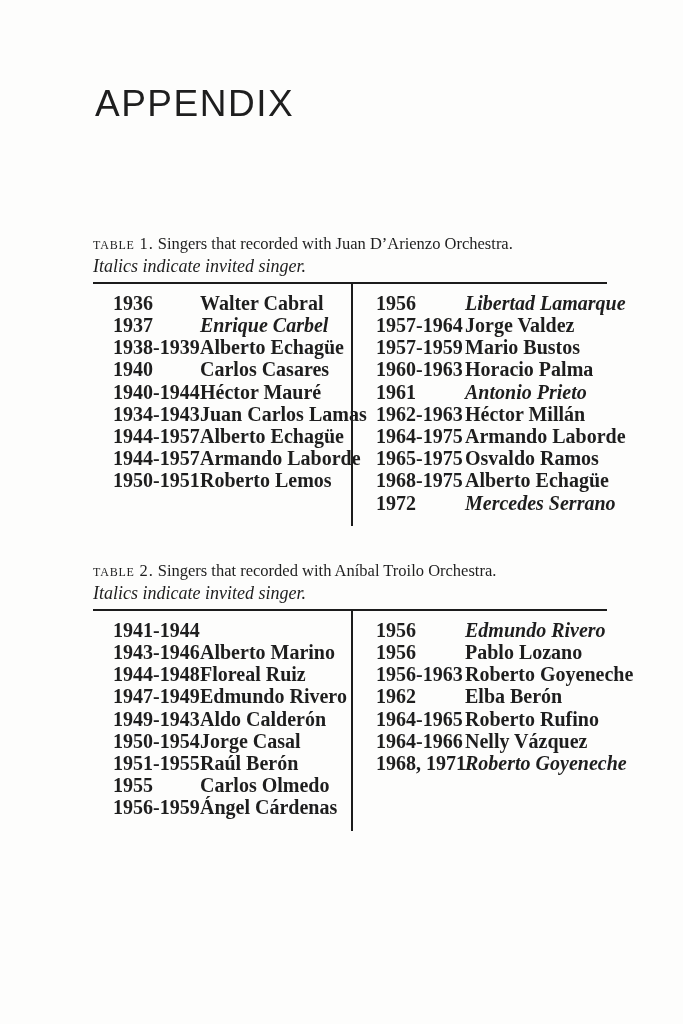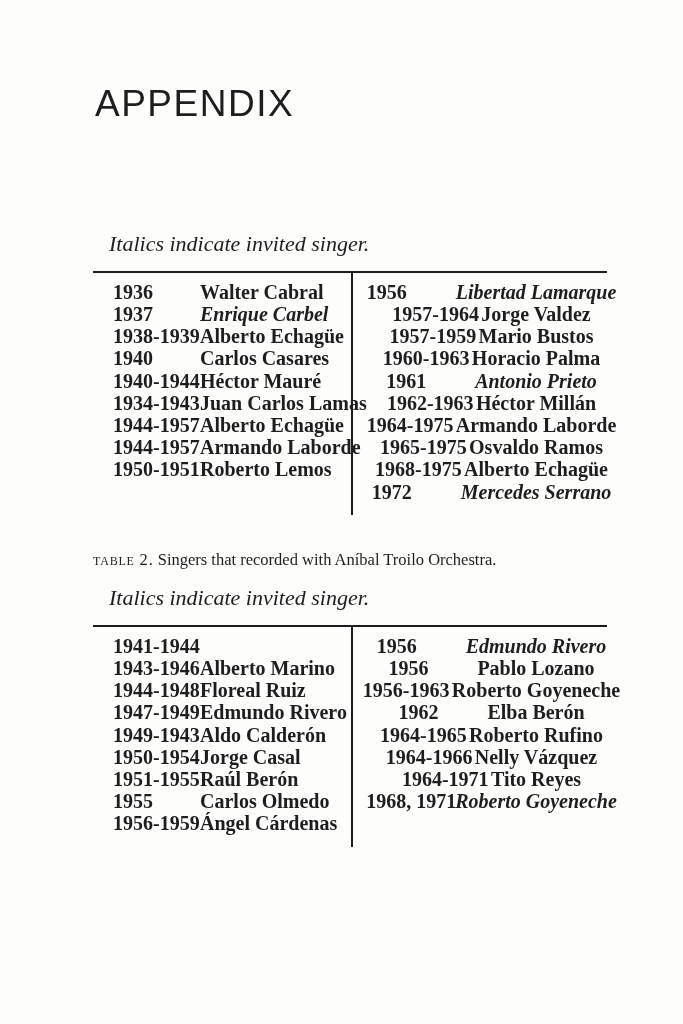--- a/index.html
+++ b/index.html
@@ -29,54 +29,58 @@
   .caption {
     margin: 0;
     font-size: 16.5px;
     line-height: 22px;
   }
   .caption .label {
     font-variant: small-caps;
     letter-spacing: 0.8px;
   }
   .caption-note {
-    margin: 16px;
+    margin: 0;
     font-style: italic;
-    font-size: 22px;
+    font-size: 18px;
     line-height: 22px;
   }
 
   .rule { border-top: 2px solid #1c1c1c; margin-top: 5px; width: 514px; }
 
   .cols { display: flex; align-items: stretch; }
   .col { box-sizing: border-box; padding: 8px 0 12px 0; }
   .col-left  { width: 258px; }
   .col-right { width: 256px; border-left: 2px solid #1c1c1c; }
 
   .row {
     display: flex;
     font-size: 20px;
     line-height: 22.2px;
     white-space: nowrap;
     font-weight: bold;
   }
   .col-left  .row { padding-left: 20px; }
-  .col-right .row { padding-left: 23px; justify-content: center; }
+  .col-right .row { padding-left: 23px; }
   .years { width: 87px; flex-shrink: 0; }
   .col-right .years { width: 89px; }
   .invited { font-style: italic; }
 </style>
 </head>
 <body>
 
 <div class="page">
 
   <h1 class="title">APPENDIX</h1>
 
   <section class="table-section ts1">
+    <p class="caption">
+      <span class="label">table 1.</span>
+      <span>Singers that recorded with Juan D’Arienzo Orchestra.</span>
+    </p>
     <p class="caption-note">Italics indicate invited singer.</p>
     <div class="rule"></div>
     <div class="cols">
       <div class="col col-left">
           <div class="row">
             <span class="years">1936</span>
             <span class="name">Walter Cabral</span>
           </div>
           <div class="row">
             <span class="years">1937</span>
@@ -220,24 +224,20 @@
           </div>
           <div class="row">
             <span class="years">1964-1965</span>
             <span class="name">Roberto Rufino</span>
           </div>
           <div class="row">
             <span class="years">1964-1966</span>
             <span class="name">Nelly Vázquez</span>
           </div>
           <div class="row">
-            <span class="years">1964-1971</span>
-            <span class="name">Tito Reyes</span>
-          </div>
-          <div class="row">
             <span class="years">1968, 1971</span>
             <span class="name invited">Roberto Goyeneche</span>
           </div>
         </div>
     </div>
   </section>
 
 </div>
 
 </body></html>

